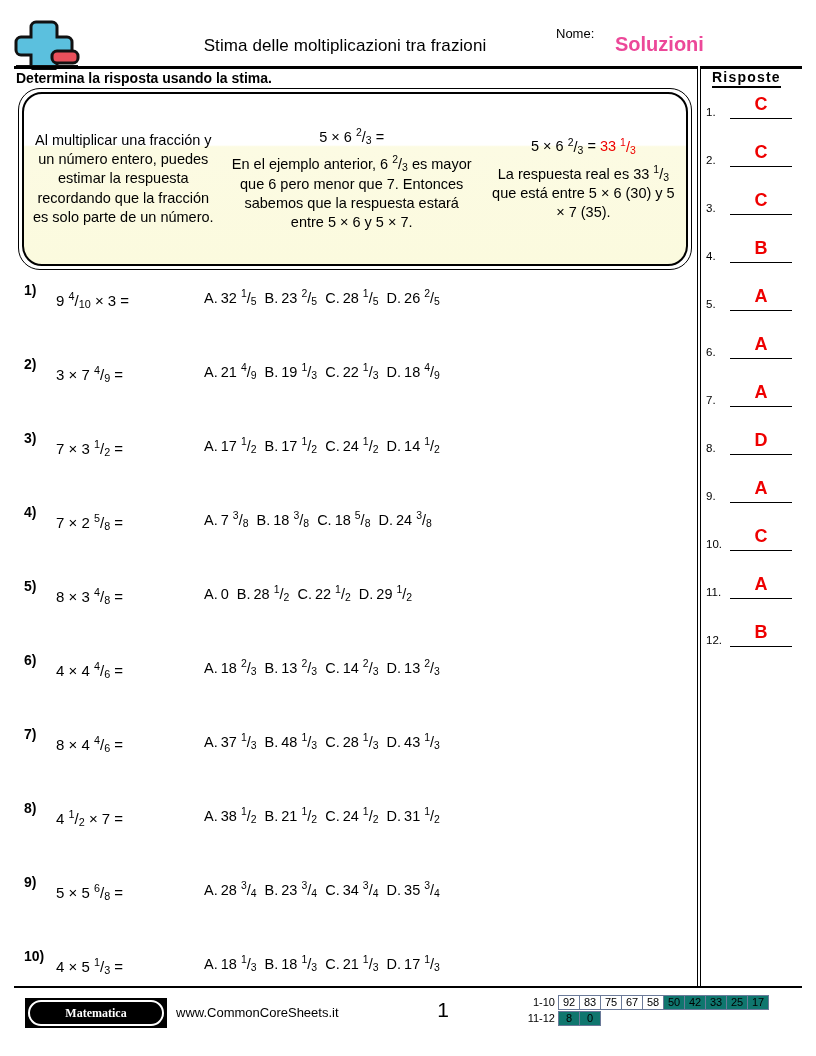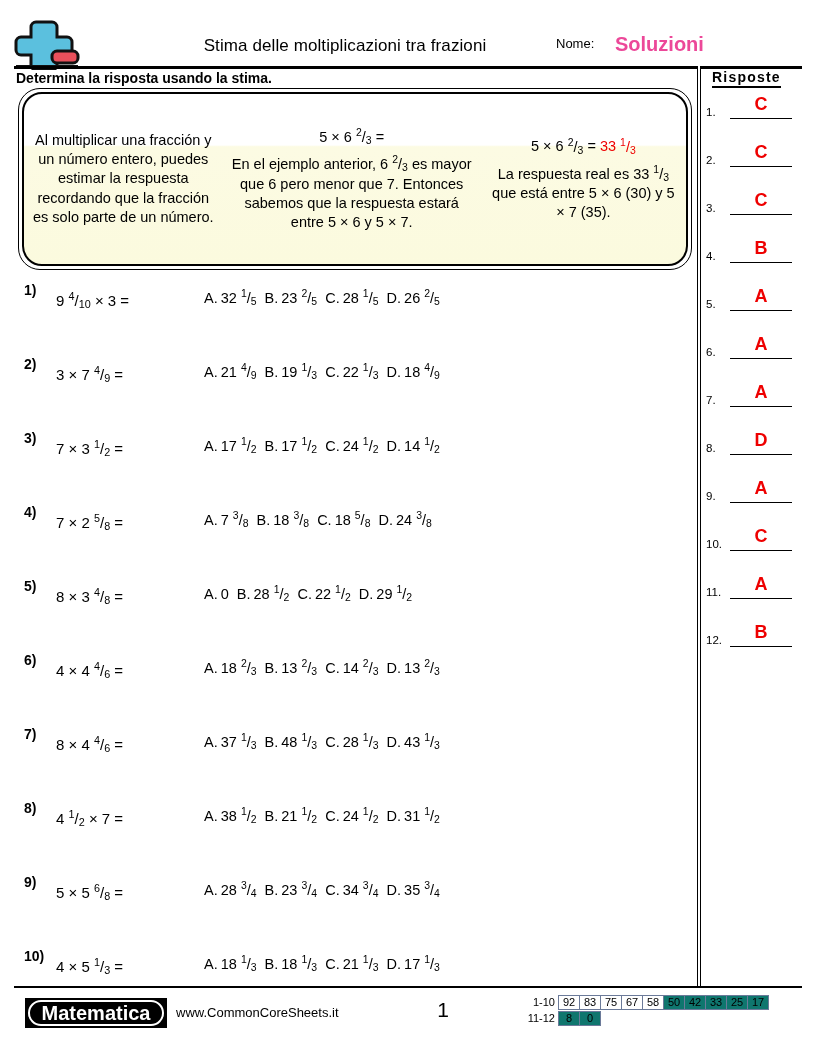--- a/index.html
+++ b/index.html
@@ -12,21 +12,21 @@
   }
   .page { position: relative; width: 816px; height: 1056px; }
 
   
   .header { position: absolute; left: 0; top: 0; width: 816px; height: 68px; }
   .logo { position: absolute; left: 14px; top: 18px; width: 66px; height: 52px; }
   .title {
     position: absolute; left: 150px; top: 36px; width: 390px;
     text-align: center; font-size: 17px; letter-spacing: .1px;
   }
-  .name-label { position: absolute; left: 556px; top: 36px; font-size: 13px; }
+  .name-label { position: absolute; left: 556px; top: 26px; font-size: 13px; }
   .name-value {
     position: absolute; left: 615px; top: 33px;
     font-size: 20px; font-weight: bold; color: #ec4899;
   }
   .header-rule {
     position: absolute; left: 14px; top: 66px; width: 788px; height: 3px;
     background: #000;
   }
 
   
@@ -120,21 +120,21 @@
 
   
   .badge {
     position: absolute; left: 25px; top: 998px;
     width: 142px; height: 30px; background: #000;
     display: flex; align-items: center; justify-content: center;
   }
   .badge-pill {
     width: 136px; height: 26px; border: 2px solid #fff; border-radius: 13px;
     display: flex; align-items: center; justify-content: center;
-    color: #fff; font-size: 20px; font-weight: bold;
+    color: #fff; font-size: 12px; font-weight: bold; font-family: Liberation Serif, serif;
   }
   .site {
     position: absolute; left: 176px; top: 1005px;
     font-size: 13px;
   }
   .pagenum {
     position: absolute; left: 420px; top: 998px; width: 46px;
     text-align: center; font-size: 21px;
   }
   .scoretbl { position: absolute; left: 527px; top: 995px; font-size: 11px; }

